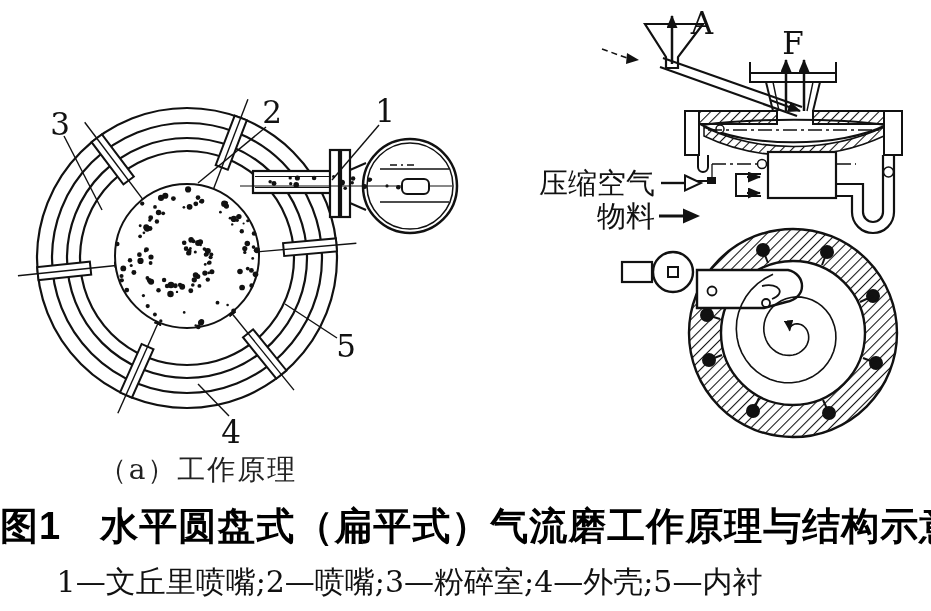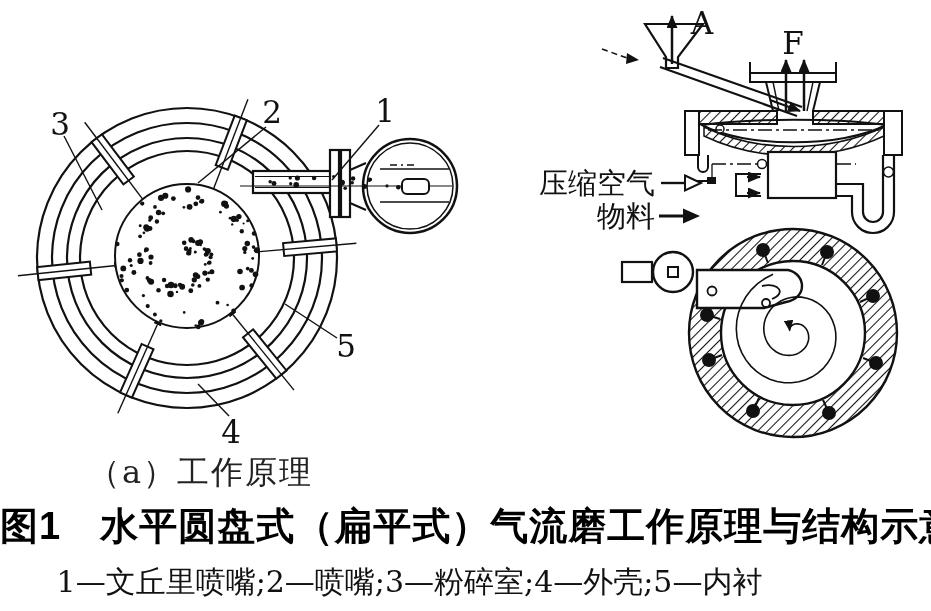--- a/index.html
+++ b/index.html
@@ -1,19 +1,19 @@
 <!DOCTYPE html>
 <html><head>
 <meta charset="utf-8">
 <style>
   html,body{margin:0;padding:0;background:#fff;}
   .page{position:relative;width:931px;height:611px;background:#fff;overflow:hidden;
         font-family:"DejaVu Serif","Liberation Serif",serif;color:#111;}
   .page svg{position:absolute;}
-  .cap{position:absolute;font-size:32px;letter-spacing:2px;color:#222;white-space:nowrap;}
+  .cap{position:absolute;font-size:28px;letter-spacing:2px;color:#222;white-space:nowrap;}
   .cap-a{left:88px;top:451px;width:220px;text-align:center;}
   .cap-b{left:678px;top:456px;width:225px;text-align:center;}
   .fig-title{position:absolute;left:0;top:501px;width:931px;text-align:center;
              font-family:"Liberation Sans","DejaVu Sans",sans-serif;font-weight:bold;
              font-size:38px;letter-spacing:1px;color:#000;white-space:nowrap;}
   .fig-legend{position:absolute;left:0;top:562px;width:819px;text-align:center;
               font-size:30px;color:#111;white-space:nowrap;}
 </style>
 </head>
 <body>

